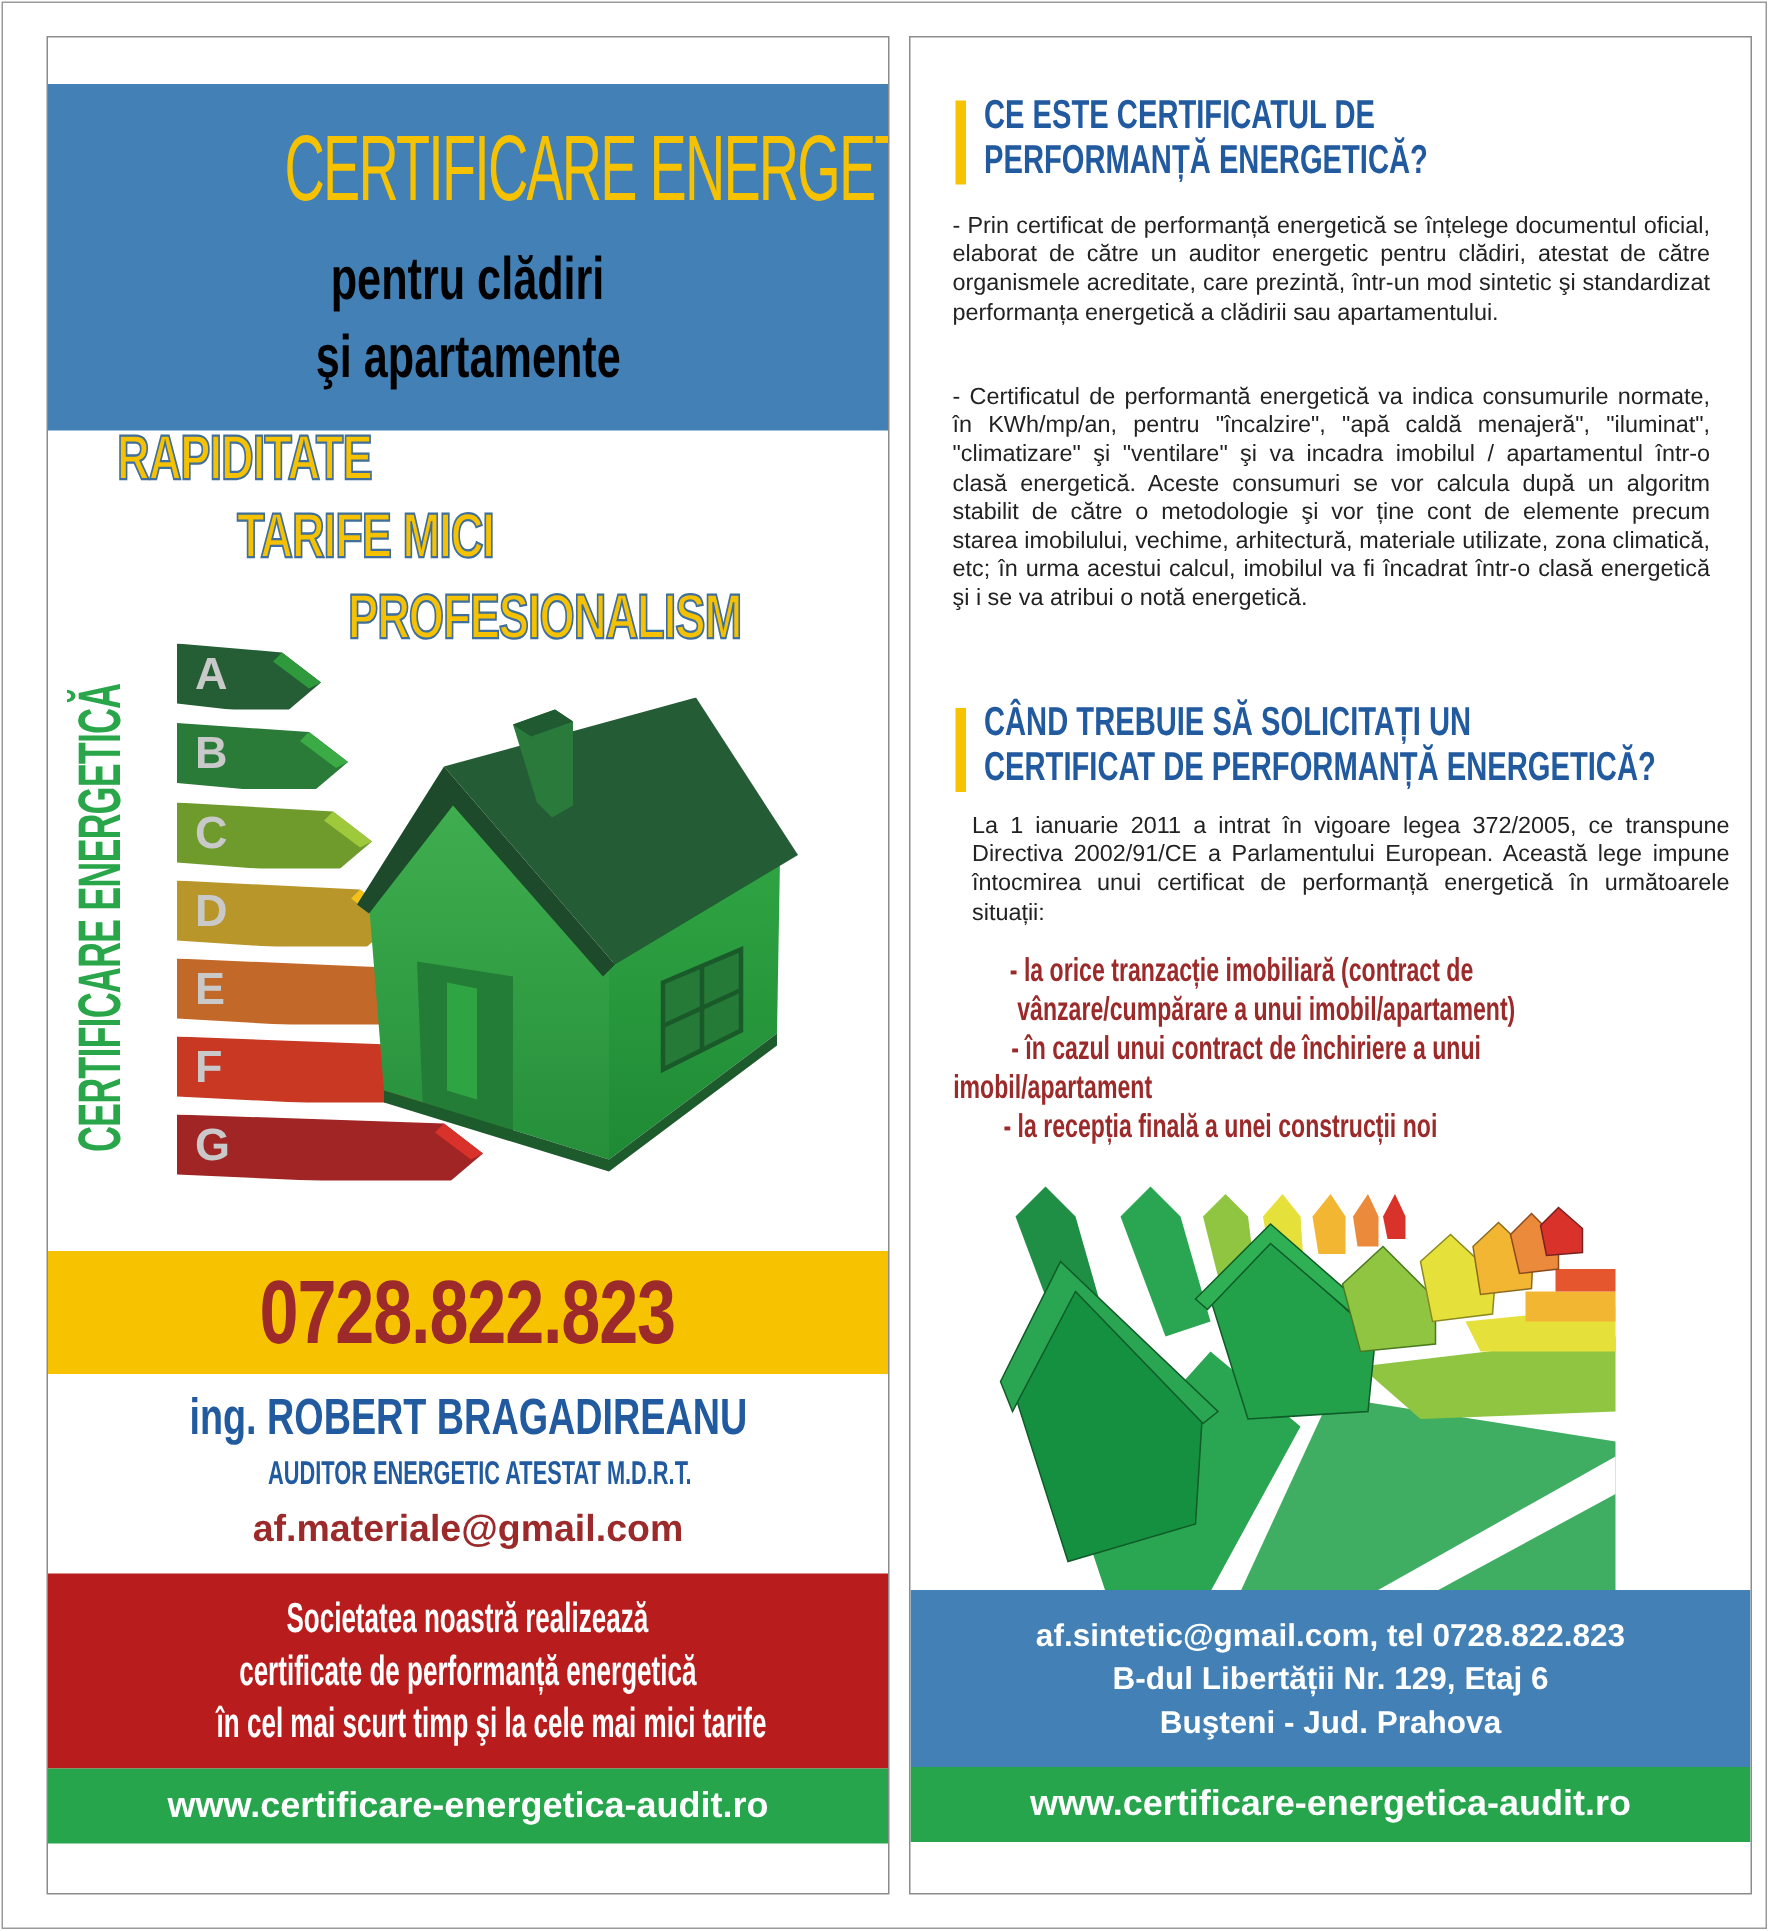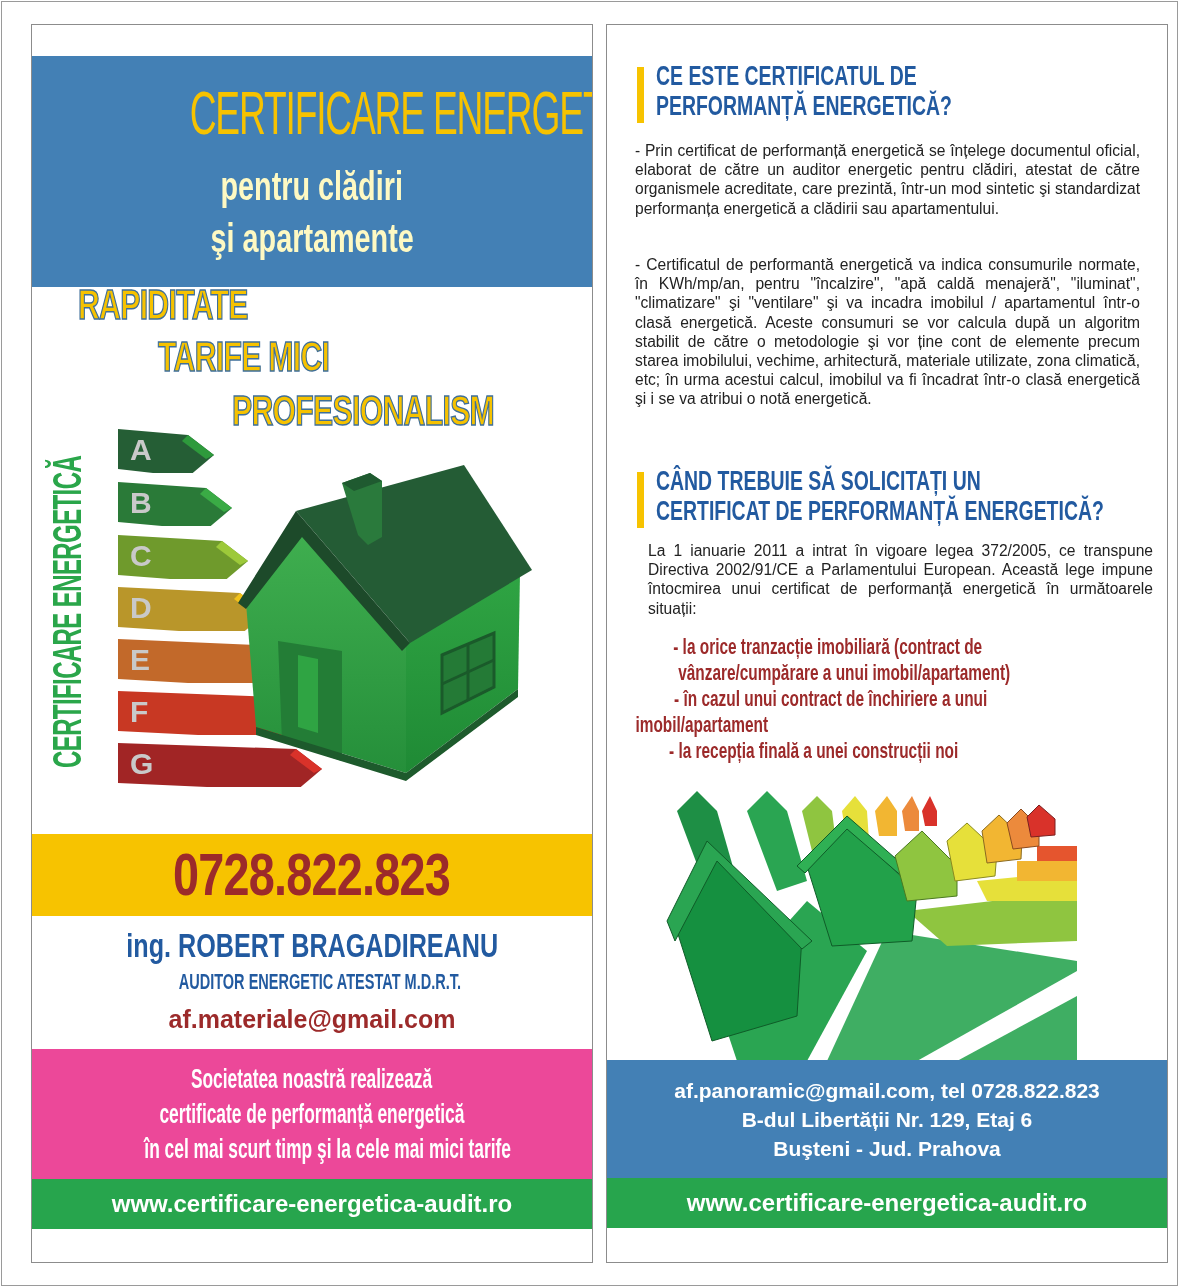--- a/index.html
+++ b/index.html
@@ -7,21 +7,21 @@
   body { position: relative; font-family: "Liberation Sans", sans-serif; }
   .outer { position: absolute; left: 1px; top: 1px; width: 1177px; height: 1285px; border: 1px solid #9a9a9a; }
   .panel { position: absolute; top: 24px; width: 562px; height: 1239px; border: 1px solid #8c8c8c; background: #fff; overflow: hidden; }
   #left { left: 31px; }
   #right { left: 606px; }
 
   
   .l-header { position: absolute; left: 0; top: 31px; width: 100%; height: 231px; background: #4380b5; text-align: center; }
   .l-title { position: absolute; left: 0; right: 0; top: 24px; color: #f6c200; font-size: 62px; line-height: 66px; letter-spacing: -2px; }
   .l-title span { transform: scaleX(0.60); display: inline-block; white-space: nowrap; }
-  .l-sub { position: absolute; left: 0; right: 0; color: #fef9c3; font-size: 40px; line-height: 44px; font-weight: 700; }
+  .l-sub { position: absolute; left: 0; right: 0; color: #000000; font-size: 40px; line-height: 44px; font-weight: 700; }
   .l-sub span { transform: scaleX(0.72); display: inline-block; white-space: nowrap; }
   .l-sub1 { top: 108px; }
   .l-sub2 { top: 160px; }
 
   .slogan { position: absolute; color: #f6c200; font-weight: 700; font-size: 42px; line-height: 44px; white-space: nowrap;
             -webkit-text-stroke: 1.5px #3f6f9a; letter-spacing: -1px; transform-origin: left top; transform: scaleX(0.72); }
   .s1 { left: 46px; top: 258px; }
   .s2 { left: 126px; top: 310px; }
   .s3 { left: 200px; top: 364px; }
 
@@ -36,21 +36,21 @@
 
   .yellow-band { position: absolute; left: 0; top: 809px; width: 100%; height: 82px; background: #f7c300; text-align: center; }
   .phone { color: #9c2a2a; font-weight: 700; font-size: 60px; line-height: 82px; white-space: nowrap; display: inline-block; transform: scaleX(0.78); letter-spacing: -1px; }
 
   .name { position: absolute; left: 0; right: 0; top: 900px; text-align: center; color: #225aa0; font-weight: 700; font-size: 34px; line-height: 40px; }
   .name span { display: inline-block; transform: scaleX(0.74); white-space: nowrap; }
   .role { position: absolute; left: 16px; right: 0; top: 944px; text-align: center; color: #225aa0; font-weight: 700; font-size: 22px; line-height: 26px; }
   .role span { display: inline-block; transform: scaleX(0.66); white-space: nowrap; }
   .email-l { position: absolute; left: 0; right: 0; top: 977px; text-align: center; color: #9c2a2a; font-weight: 700; font-size: 25px; line-height: 34px; }
 
-  .l-footer-blue { position: absolute; left: 0; top: 1024px; width: 100%; height: 130px; background: #ec4899; text-align: center; padding-top: 12px; }
+  .l-footer-blue { position: absolute; left: 0; top: 1024px; width: 100%; height: 130px; background: #b91c1c; text-align: center; padding-top: 12px; }
   .l-footer-blue div { color: #fff; font-weight: 700; font-size: 28px; line-height: 35px; white-space: nowrap; }
   .l-footer-blue div span { display: inline-block; transform: scaleX(0.62); }
   .l-footer-green { position: absolute; left: 0; top: 1154px; width: 100%; height: 50px; background: #27a54d; text-align: center; color: #fff; font-weight: 700; font-size: 24px; line-height: 50px; }
 
   
   .r-heading { position: absolute; left: 30px; width: 520px; text-decoration: underline; }
   .r-heading .accent { position: absolute; left: 0; top: 6px; width: 7px; background: #f7c300; }
   .r-heading .txt { position: absolute; left: 19px; top: 0; color: #225aa0; font-weight: 700; font-size: 27px; line-height: 30px; }
   .r-heading .txt div { white-space: nowrap; transform-origin: left top; transform: scaleX(0.72); }
   .h1 { top: 36px; height: 70px; }
@@ -248,18 +248,18 @@
     <polygon points="140,95 190,45 270,115 262,120 190,58 148,102" fill="#2fb054" stroke="#0f5c28" stroke-width="1"></polygon>
 
     <polygon points="238,85 265,60 300,95 300,125 250,130" fill="#8fc540" stroke="#4a7a20" stroke-width="1"></polygon>
     <polygon points="290,70 310,52 340,80 338,105 298,110" fill="#e6e03a" stroke="#8a8a20" stroke-width="1"></polygon>
     <polygon points="325,60 342,44 365,66 364,88 330,92" fill="#f2b632" stroke="#8a6a20" stroke-width="1"></polygon>
     <polygon points="350,52 364,38 382,56 382,75 356,78" fill="#ec8a3c" stroke="#8a4a20" stroke-width="1"></polygon>
     <polygon points="370,46 382,34 398,48 398,64 374,66" fill="#d9322a" stroke="#7a2020" stroke-width="1"></polygon>
   </svg>
 
   <div class="r-footer-blue">
-    <div>af.panoramic@gmail.com, tel 0728.822.823</div>
+    <div>af.sintetic@gmail.com, tel 0728.822.823</div>
     <div>B-dul Libertății Nr. 129, Etaj 6</div>
     <div>Buşteni - Jud. Prahova</div>
   </div>
   <div class="r-footer-green">www.certificare-energetica-audit.ro</div>
 </div>
 
 </body></html>

